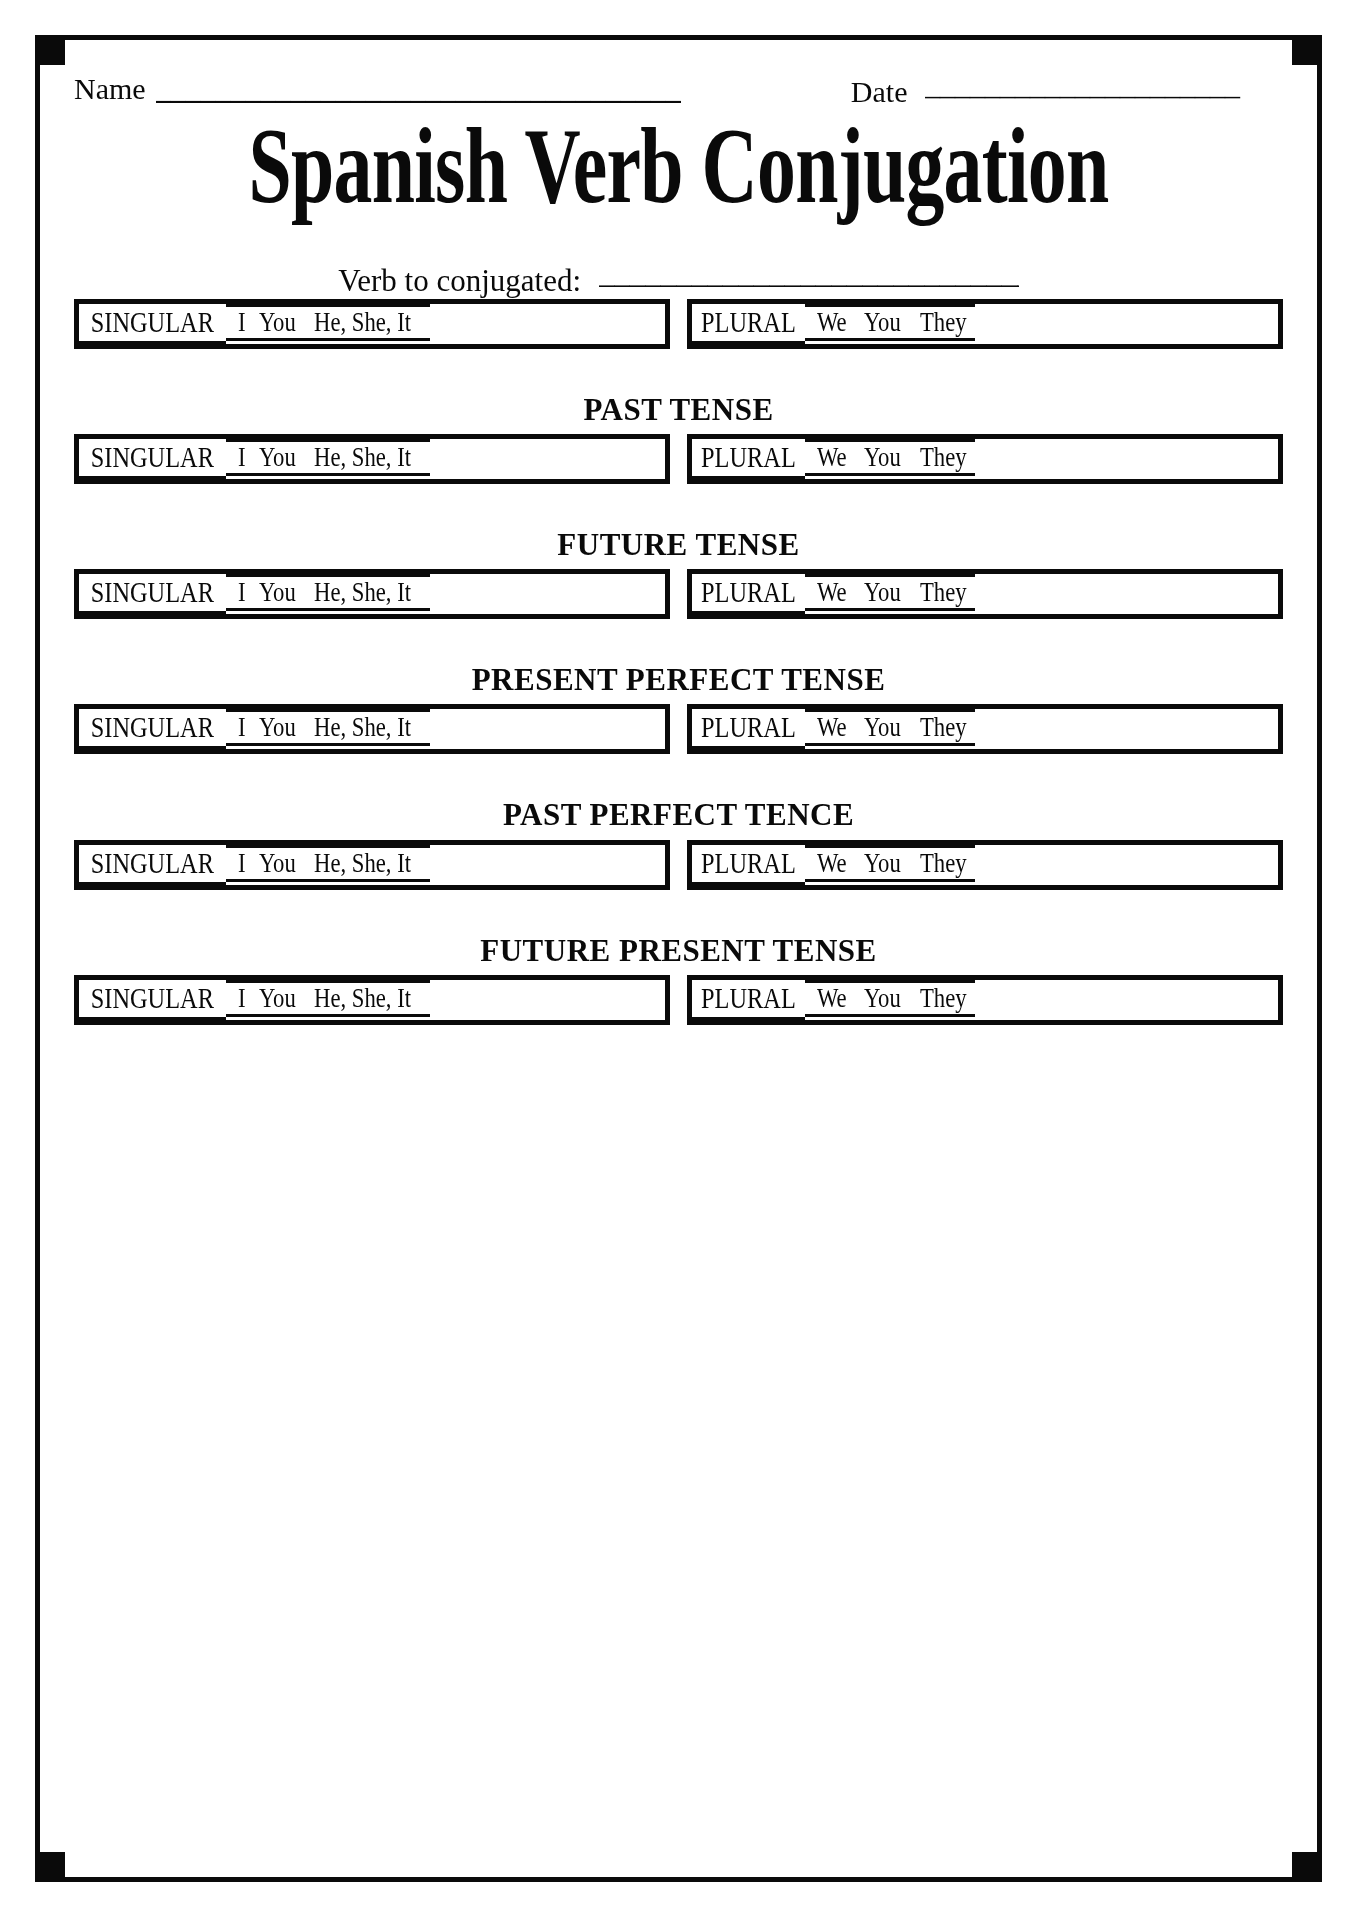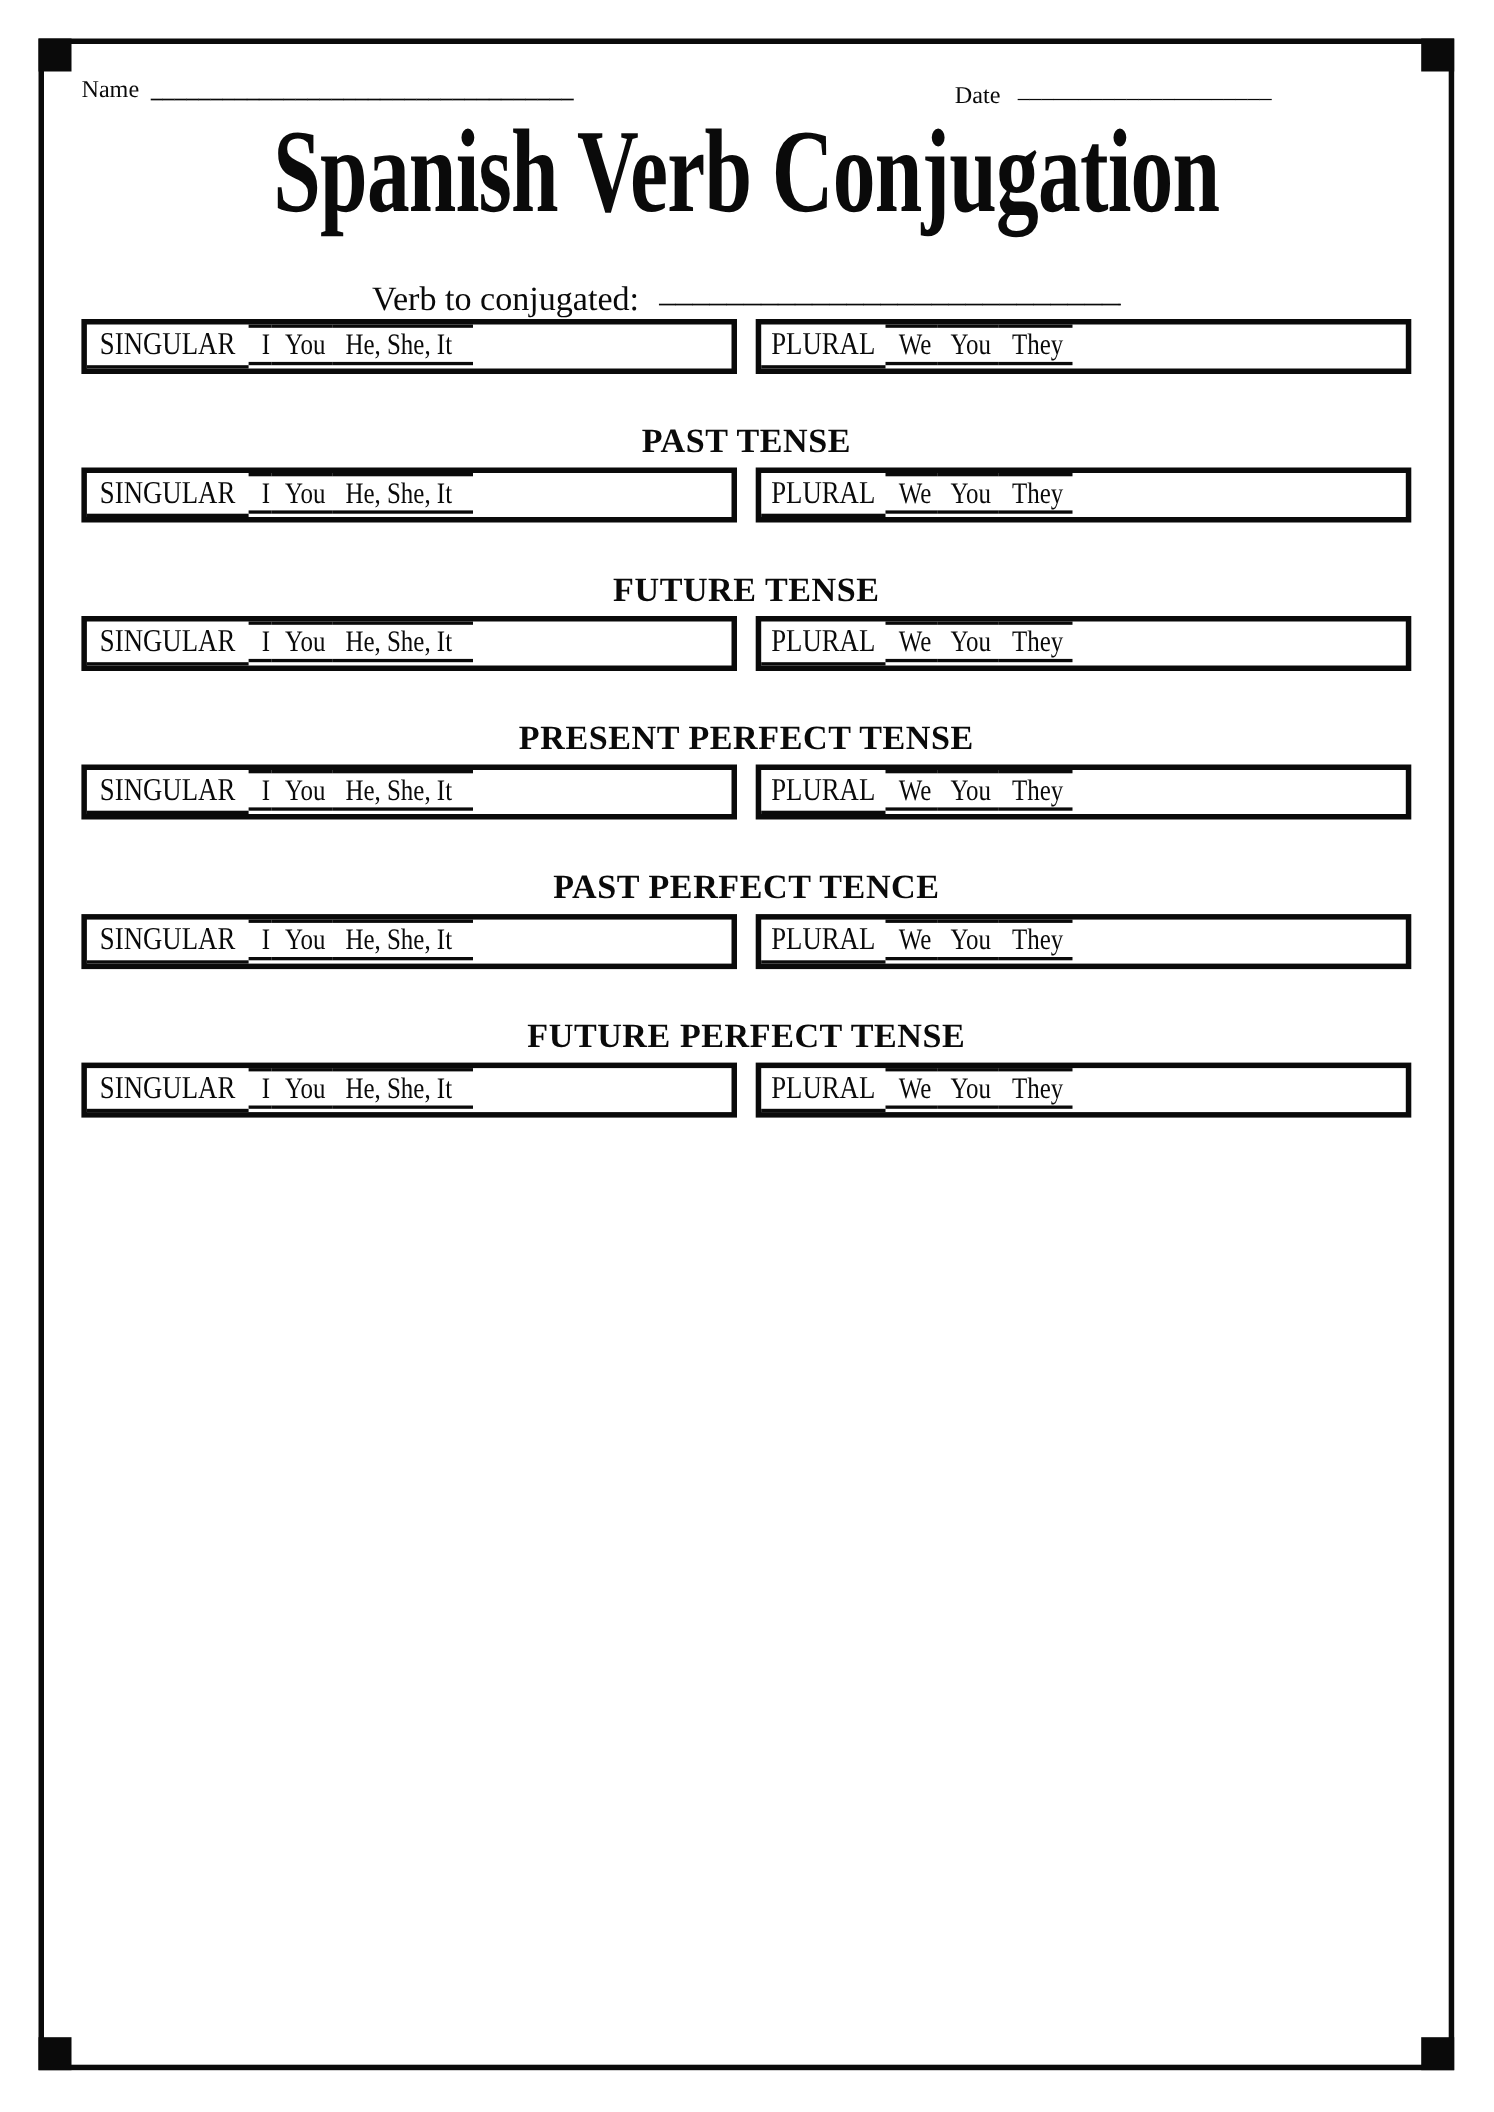--- a/index.html
+++ b/index.html
@@ -32,22 +32,22 @@
 
   .content {
     position: absolute;
     left: 40px; top: 40px; right: 41px; bottom: 43px;
     padding: 28px 34px 0 34px;
   }
 
   
   .meta-row {
     display: flex;
-    align-items: flex-start;
-    font-size: 22px;
+    align-items: center;
+    font-size: 30px;
     white-space: nowrap;
   }
   .blank {
     display: inline-block;
     overflow: hidden;
     white-space: nowrap;
     letter-spacing: 0;
     vertical-align: baseline;
   }
   .name-blank { width: 530px; margin-left: 10px; font-weight: bold; }
@@ -243,21 +243,21 @@
       <div class="tbl">
         <div class="thead"><span class="cnc">PLURAL</span></div>
         <div class="trow"><span class="cn">We</span></div>
         <div class="trow"><span class="cn">You</span></div>
         <div class="trow"><span class="cn">They</span></div>
       </div>
     </div>
   </section>
 
   <section class="tense">
-    <h2 class="tense-heading">FUTURE PERFECT TENSE</h2>
+    <h2 class="tense-heading">FUTURE PRESENT TENSE</h2>
     <div class="tables">
       <div class="tbl">
         <div class="thead"><span class="cnc">SINGULAR</span></div>
         <div class="trow"><span class="cn">I</span></div>
         <div class="trow"><span class="cn">You</span></div>
         <div class="trow"><span class="cn">He, She, It</span></div>
       </div>
       <div class="tbl">
         <div class="thead"><span class="cnc">PLURAL</span></div>
         <div class="trow"><span class="cn">We</span></div>

